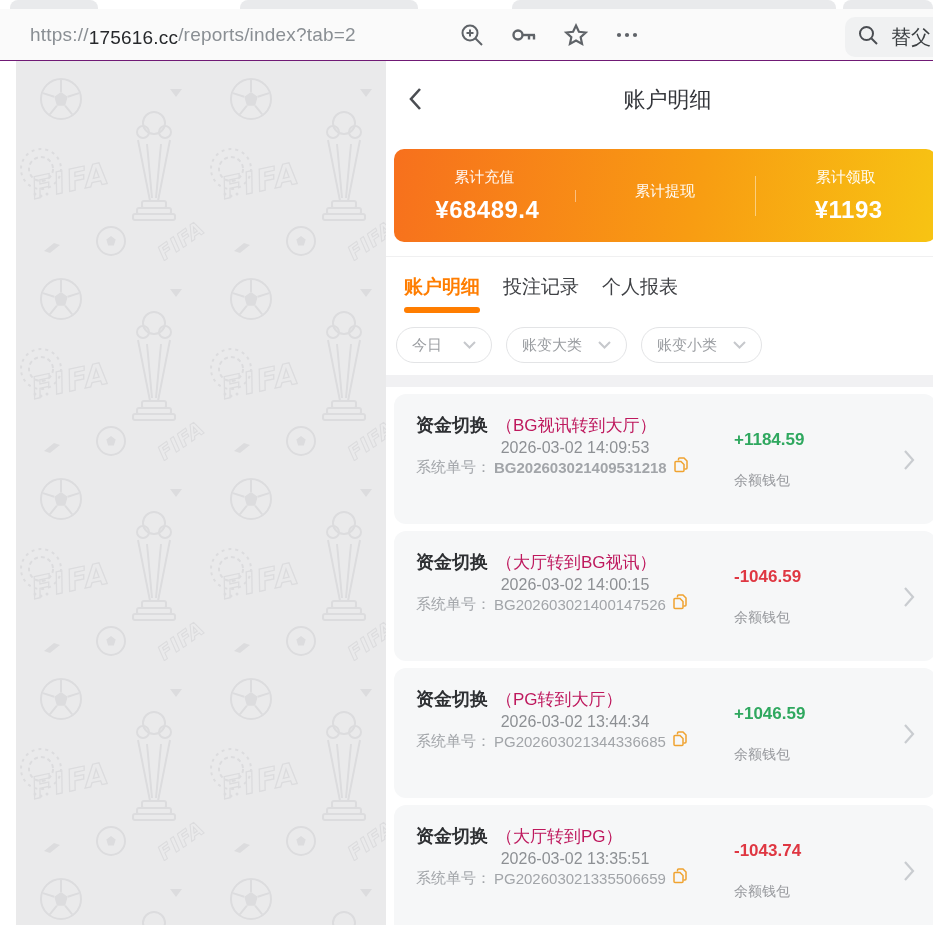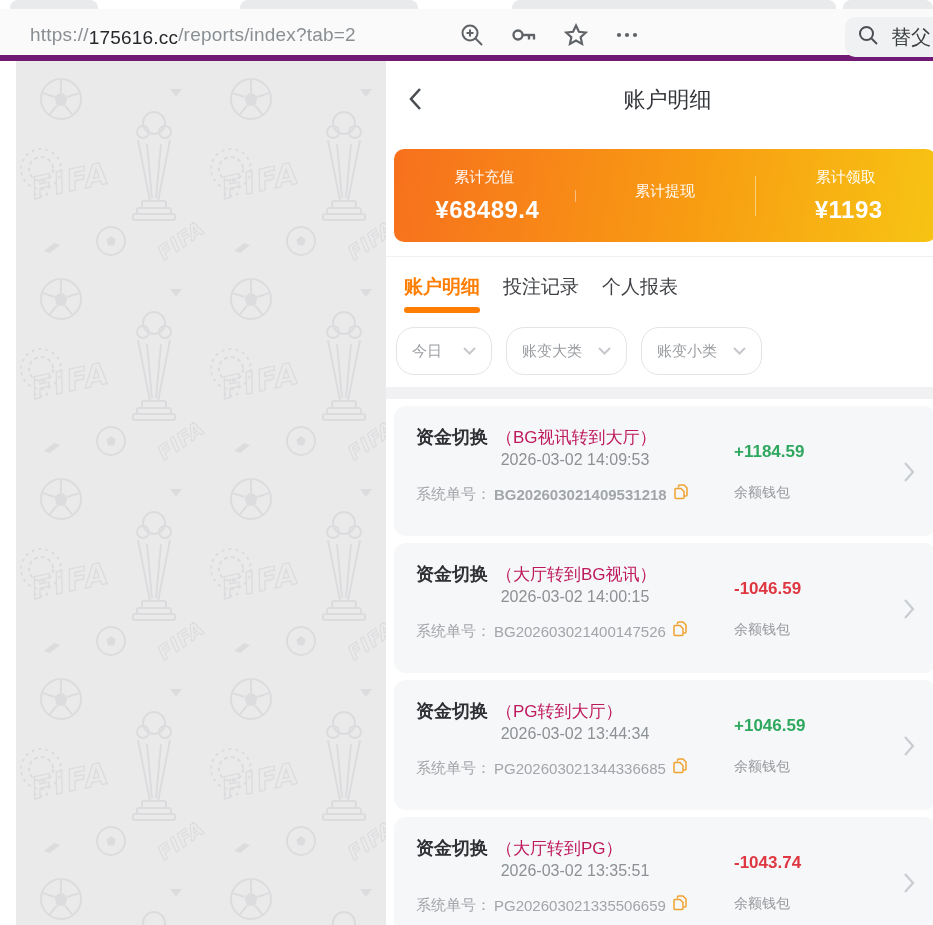--- a/index.html
+++ b/index.html
@@ -4,21 +4,21 @@
 <style>
   * { margin:0; padding:0; box-sizing:border-box; }
   html,body { width:933px; height:925px; overflow:hidden;
     font-family:"Liberation Sans","DejaVu Sans",sans-serif; background:#fff; }
   .stage { position:relative; width:933px; height:925px; overflow:hidden; }
 
   
   .tabstrip { position:absolute; left:0; top:0; width:933px; height:9px; background:#fff; }
   .tabstrip .tab { position:absolute; top:0; height:9px; background:#e9eaec; border-radius:8px 8px 0 0; }
   .toolbar { position:absolute; left:0; top:9px; width:933px; height:52px; background:#fafafa;
-    border-bottom:6px solid #701a75; display:flex; align-items:center; }
+    border-bottom:1px solid #701a75; display:flex; align-items:center; }
   .url { position:absolute; left:30px; top:0; height:52px; display:flex; align-items:center;
     font-size:19px; letter-spacing:.2px; white-space:nowrap; }
   .url .dim { color:#8a8f94; }
   .url .host { color:#26282b;margin-top:6px; }
   .tb-icons { position:absolute; right:293px; top:0; height:52px; display:flex; align-items:center; gap:25px; }
   .tb-icons svg { display:block; }
   .searchbox { position:absolute; left:845px; top:8px; width:110px; height:40px; background:#f0f1f2;
     border-radius:10px; display:flex; align-items:center; padding-left:12px; gap:12px; overflow:hidden; }
   .searchbox .stext { font-size:20px; color:#3c4043; white-space:nowrap; }
 
@@ -46,36 +46,36 @@
 
   
   .tabs { display:flex; gap:23px; padding:17px 0 0 18px; }
   .ptab { font-size:19px; color:#3f4145; padding-bottom:13px; position:relative; cursor:pointer; }
   .ptab.active { color:var(--accent); font-weight:bold; }
   .ptab.active::after { content:""; position:absolute; left:50%; transform:translateX(-50%);
     bottom:0; width:76px; height:6px; border-radius:3px; background:var(--accent); }
 
   
   .pills { display:flex; gap:14px; padding:14px 0 12px 10px; }
-  .pill { height:48px; border:1px solid #e3e4e6; border-radius:18px; background:#fff;
+  .pill { height:36px; border:1px solid #e3e4e6; border-radius:18px; background:#fff;
     display:flex; align-items:center; padding:0 15px; gap:16px; cursor:pointer; }
   .pill .ptext { font-size:15px; color:#9a9da1; }
 
   .band { height:12px; background:#f1f1f3; }
 
   
   .list { padding:7px 13px 0 8px; }
   .txn { background:#f6f7f8; border-radius:12px; padding:19px 10px 18px 22px; margin-bottom:7px;
     display:flex; align-items:stretch; min-height:130px; }
   .txn .left { flex:1; min-width:0;text-align:center; }
   .txn .trow { display:flex; align-items:baseline; gap:8px; }
   .txn .ttl { font-size:18px; font-weight:bold; color:#2e3033; }
   .txn .sub { font-size:17px; color:#be185d; }
   .txn .dt { font-size:16px; color:#8d9094; margin-top:2px; }
-  .txn .orow { display:flex; align-items:center; gap:7px; margin-top:15px; }
+  .txn .orow { display:flex; align-items:center; gap:7px; }
   .txn .ord { font-size:15px; color:#a2a5a9; }
   .txn .right { width:158px; display:flex; flex-direction:column; justify-content:center;
     align-items:flex-start; gap:22px; }
   .txn .amt { font-size:17px; font-weight:600; }
   .txn .amt.pos { color:var(--pos); }
   .txn .amt.neg { color:var(--neg); }
   .txn .wal { font-size:14px; color:#97999d; }
   .txn .chev { width:34px; display:flex; align-items:center; justify-content:center; }
 </style>
 </head>

